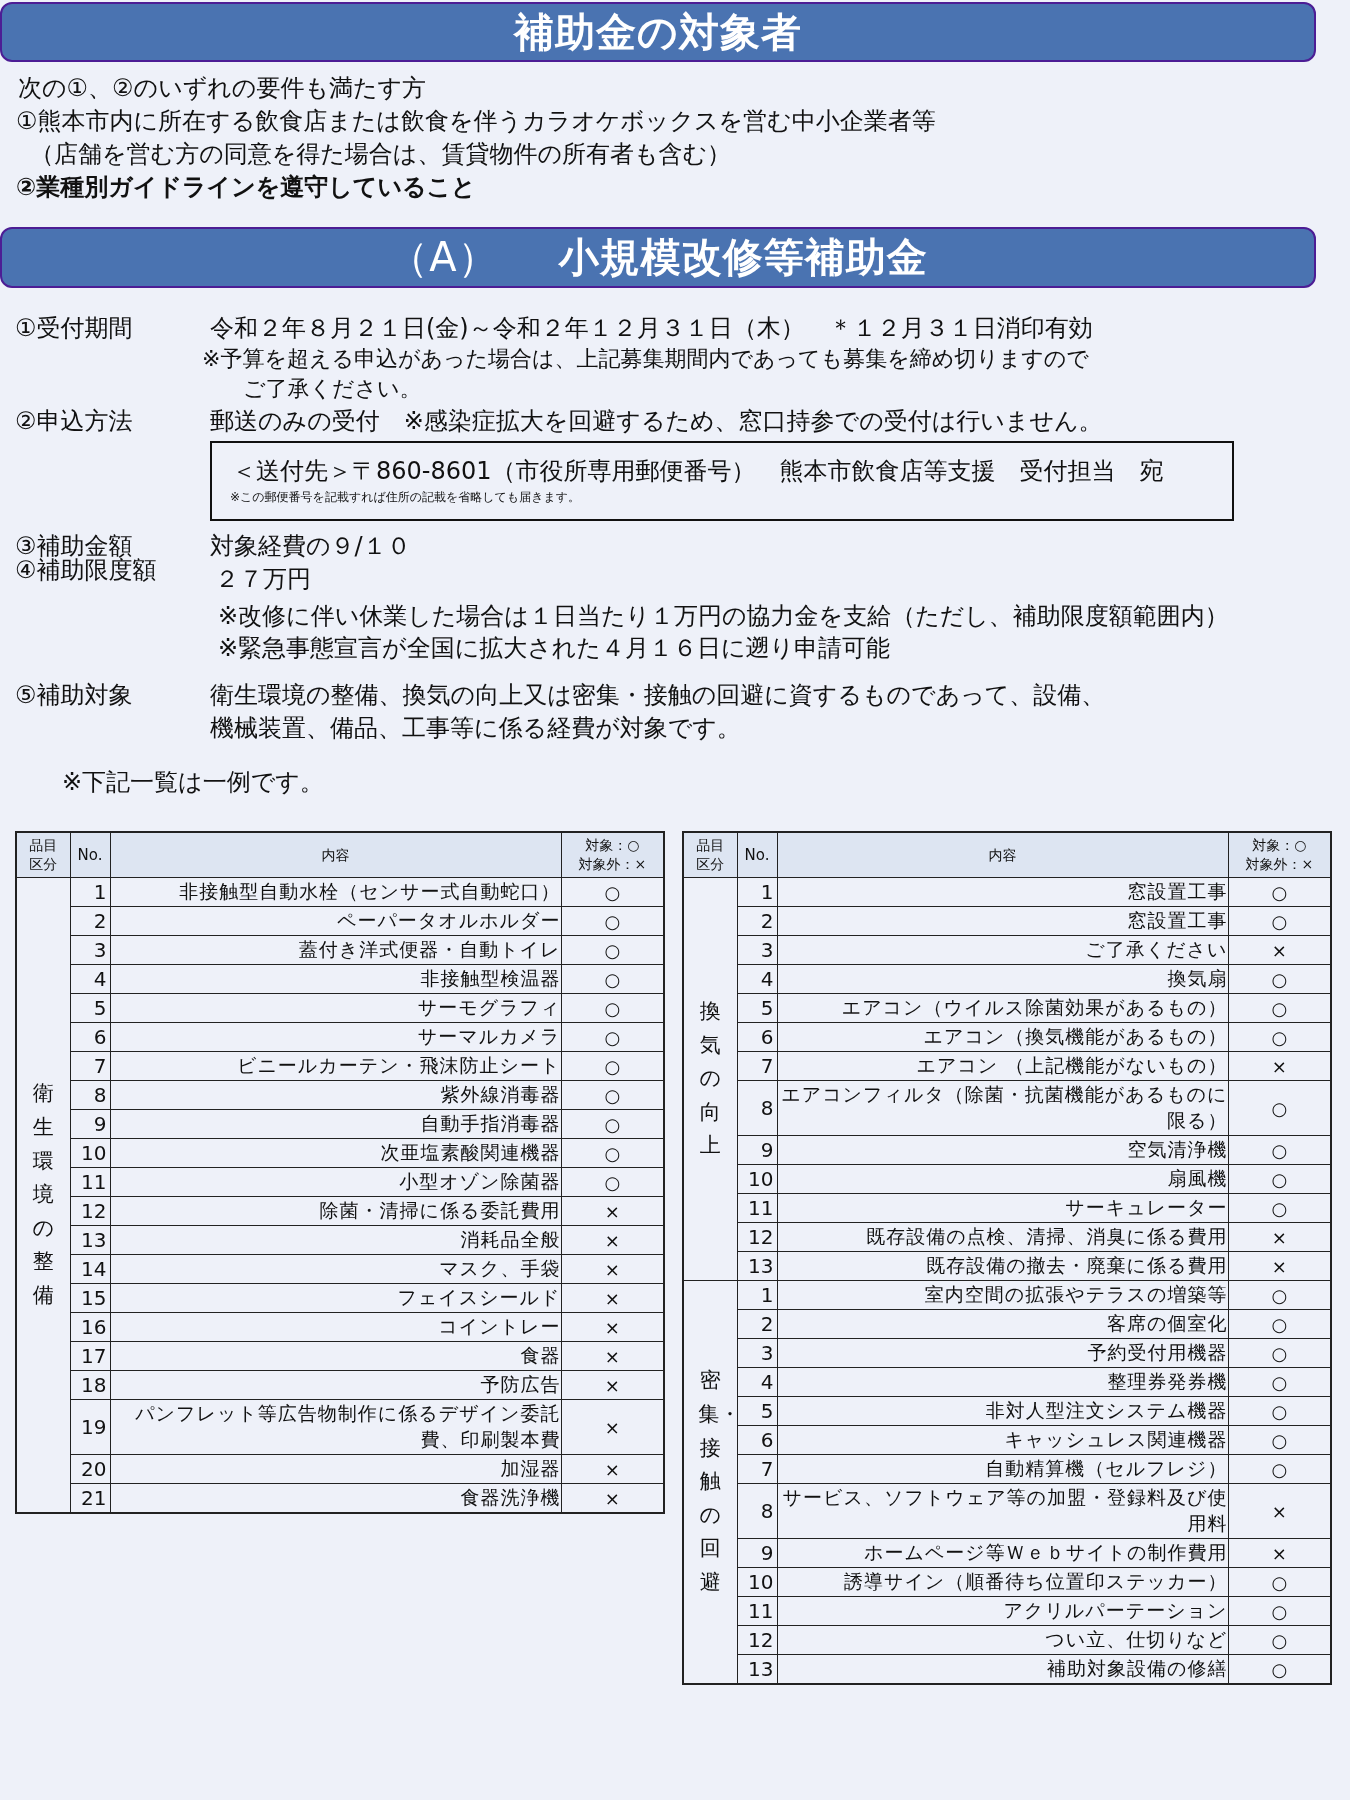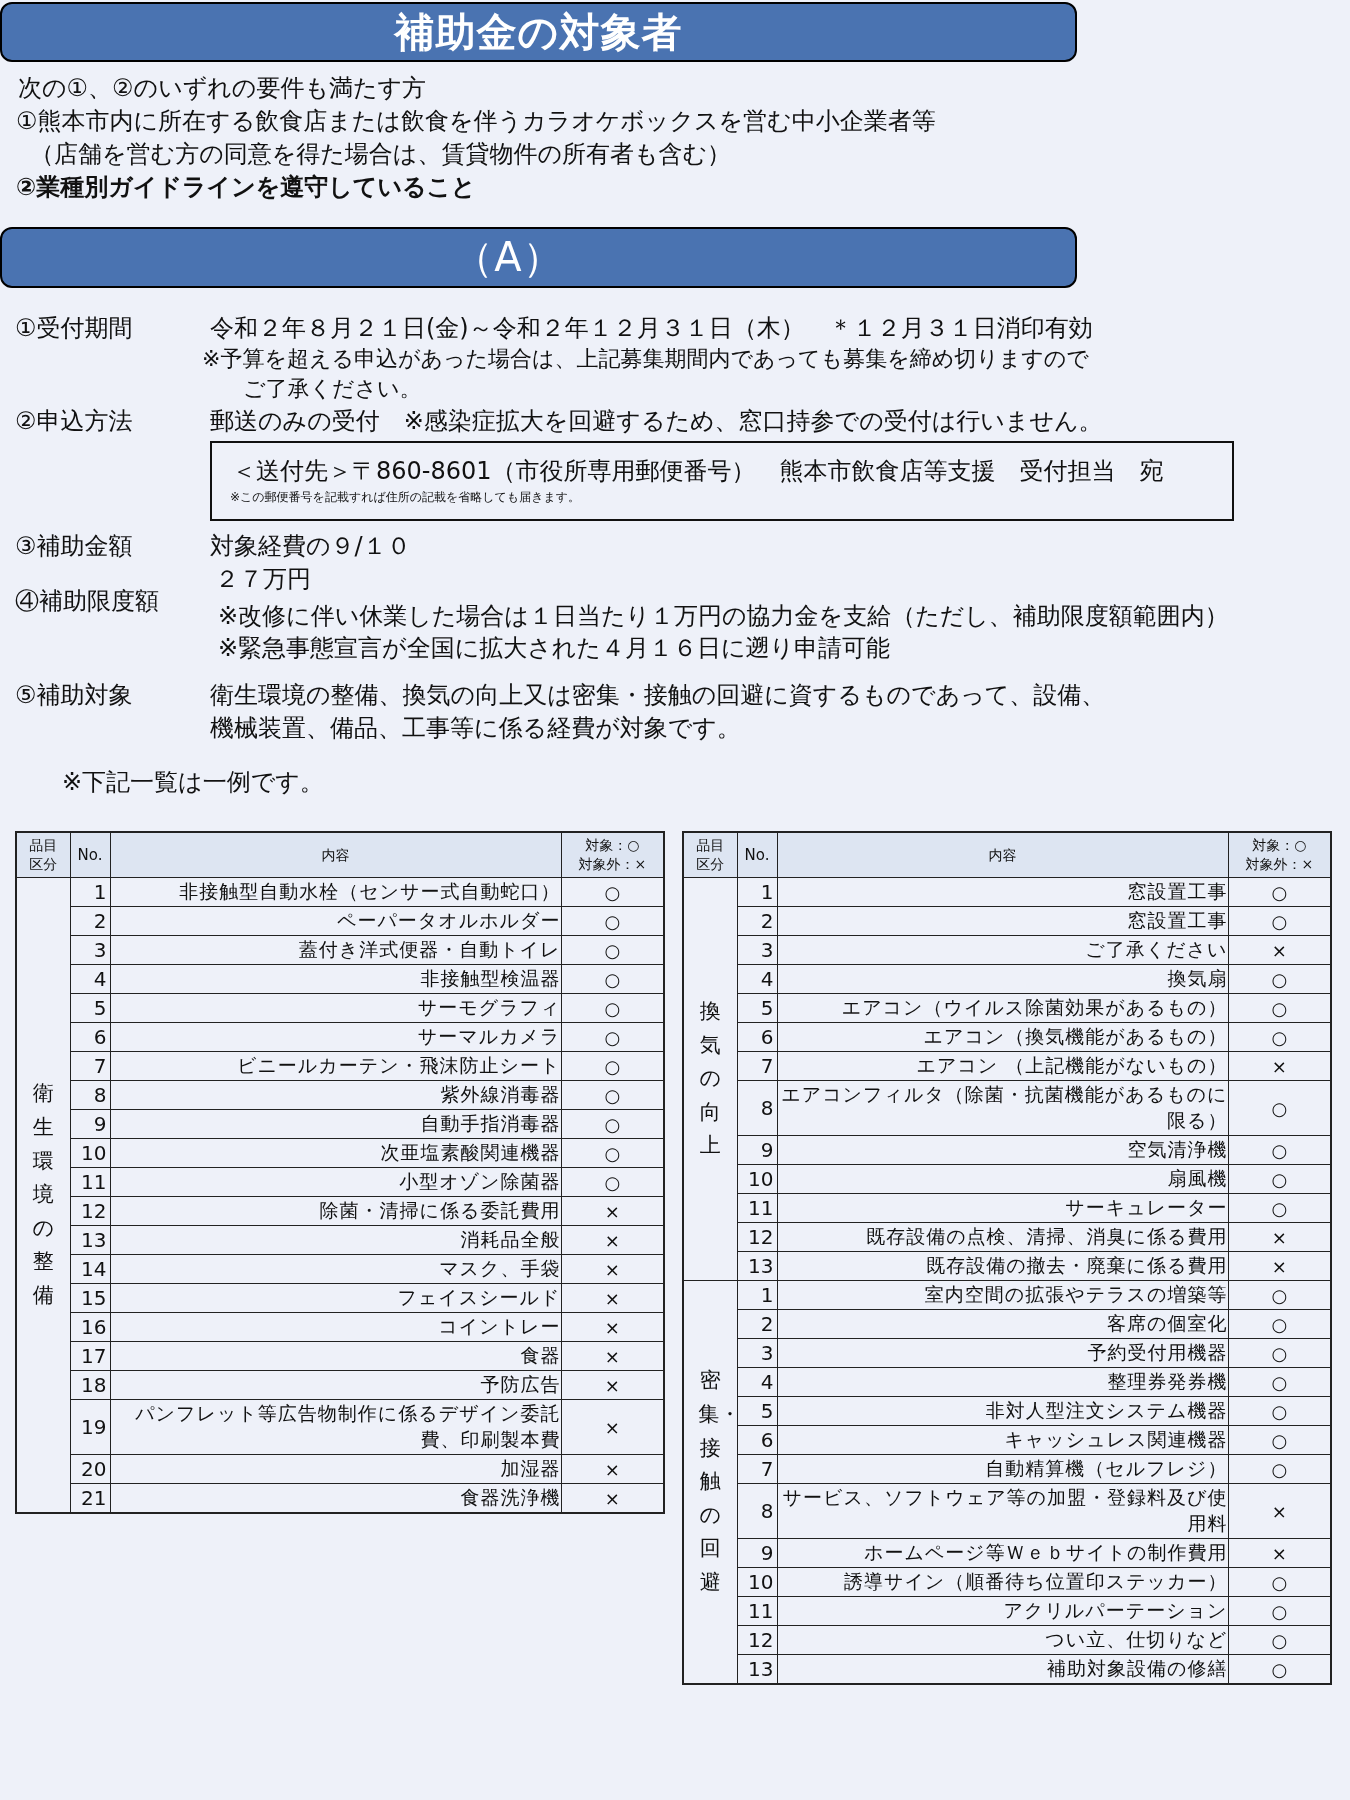--- a/index.html
+++ b/index.html
@@ -4,23 +4,23 @@
 <style>
   html, body { margin: 0; padding: 0; }
   body {
     width: 1350px; height: 1800px; overflow: hidden;
     background: #eef1f9;
     font-family: "DejaVu Sans", "Liberation Sans", sans-serif;
     color: #111;
     position: relative;
   }
   .banner {
-    position: absolute; left: 0; width: 1077px;
+    position: absolute; left: 0; width: 1316px;
     background: #4a73b1;
-    border: 2px solid #000000;
+    border: 2px solid #4c1d95;
     border-radius: 12px;
     box-sizing: border-box;
     color: #fff; font-weight: bold;
     display: flex; align-items: center; justify-content: center;
     letter-spacing: 1px;
   }
   #banner1 { top: 2px; height: 60px; font-size: 40px; }
   #banner2 { top: 227px; height: 61px; font-size: 40px; }
   #banner2 .prefix { margin-right: 60px; font-weight: normal; }
 
@@ -69,39 +69,40 @@
   <span>補助金の対象者</span>
 </div>
 
 <div class="line" style="left:18px; top:76px;">次の①、②のいずれの要件も満たす方</div>
 <div class="line" style="left:16px; top:109px;">①熊本市内に所在する飲食店または飲食を伴うカラオケボックスを営む中小企業者等</div>
 <div class="line" style="left:30px; top:142px;">（店舗を営む方の同意を得た場合は、賃貸物件の所有者も含む）</div>
 <div class="line" style="left:16px; top:175px;font-weight:bold;">②業種別ガイドラインを遵守していること</div>
 
 <div id="banner2" class="banner">
   <span class="prefix">（A）</span>
+  <span>小規模改修等補助金</span>
 </div>
 
 <div class="line" style="left:15px; top:316px;">①受付期間</div>
 <div class="line" style="left:210px; top:316px;">令和２年８月２１日(金)～令和２年１２月３１日（木）　＊１２月３１日消印有効</div>
 <div class="line note" style="left:202px; top:348px;">※予算を超える申込があった場合は、上記募集期間内であっても募集を締め切りますので</div>
 <div class="line note" style="left:243px; top:378px;">ご了承ください。</div>
 
 <div class="line" style="left:15px; top:409px;">②申込方法</div>
 <div class="line" style="left:210px; top:409px;">郵送のみの受付　※感染症拡大を回避するため、窓口持参での受付は行いません。</div>
 
 <div class="addrbox">
   <div class="l1">＜送付先＞〒860-8601（市役所専用郵便番号）　熊本市飲食店等支援　受付担当　宛</div>
   <div class="l2">※この郵便番号を記載すれば住所の記載を省略しても届きます。</div>
 </div>
 
 <div class="line" style="left:15px; top:534px;">③補助金額</div>
 <div class="line" style="left:210px; top:534px;">対象経費の９/１０</div>
 
-<div class="line" style="left:15px; top:591px;font-family:Liberation Mono, monospace;">④補助限度額</div>
+<div class="line" style="left:15px; top:558px;">④補助限度額</div>
 <div class="line" style="left:215px; top:567px;">２７万円</div>
 <div class="line" style="left:218px; top:604px;">※改修に伴い休業した場合は１日当たり１万円の協力金を支給（ただし、補助限度額範囲内）</div>
 <div class="line" style="left:218px; top:636px;">※緊急事態宣言が全国に拡大された４月１６日に遡り申請可能</div>
 
 <div class="line" style="left:15px; top:683px;">⑤補助対象</div>
 <div class="line" style="left:210px; top:683px;">衛生環境の整備、換気の向上又は密集・接触の回避に資するものであって、設備、</div>
 <div class="line" style="left:210px; top:716px;">機械装置、備品、工事等に係る経費が対象です。</div>
 
 <div class="line" style="left:62px; top:770px;">※下記一覧は一例です。</div>
 

